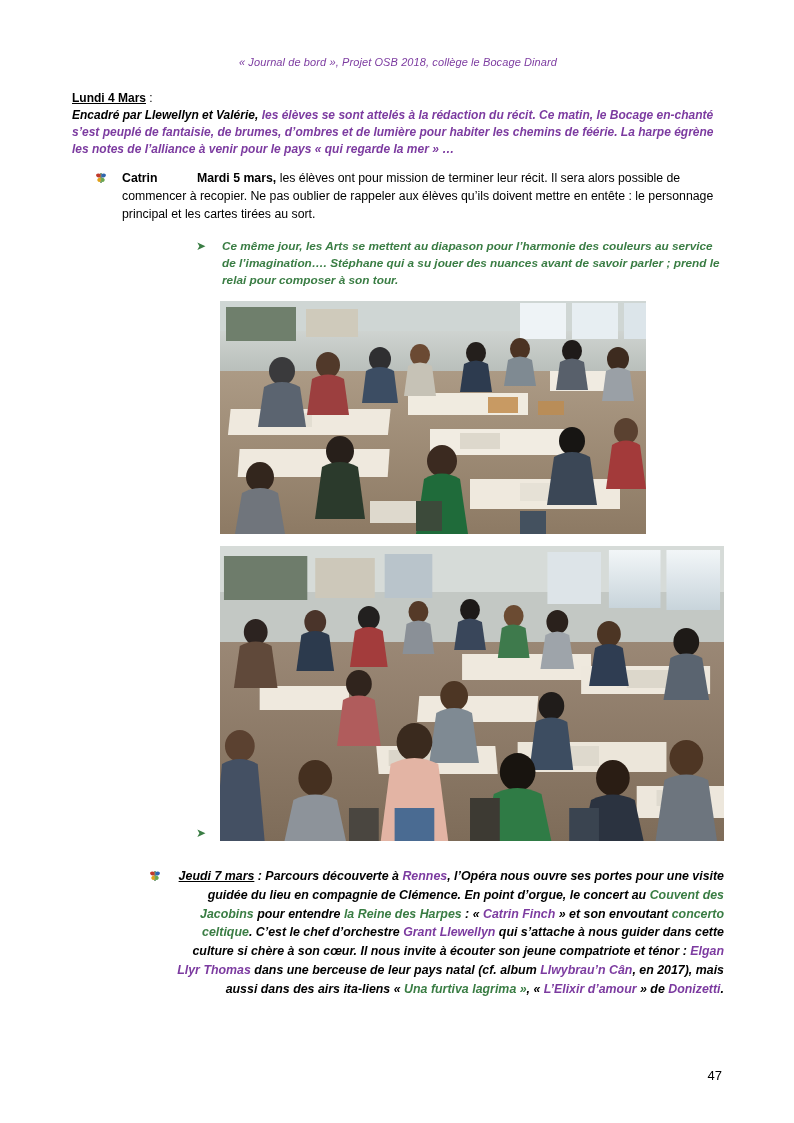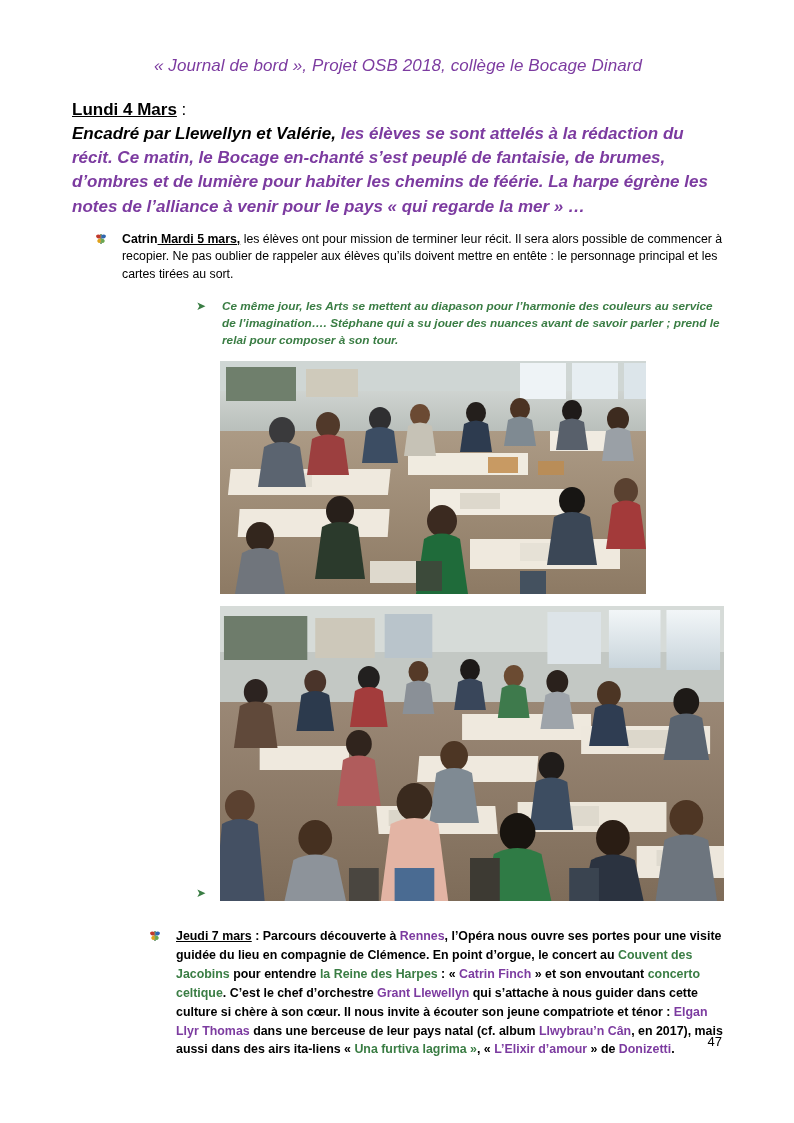--- a/index.html
+++ b/index.html
@@ -20,29 +20,29 @@
     width: 794px;
     height: 1123px;
     box-sizing: border-box;
     padding: 48px 70px 30px 72px;
   }
 
   
   .doc-header {
     text-align: center;
     font-style: italic;
-    font-size: 17px;
+    font-size: 11px;
     color: #7c3ba0;
     margin: 8px 0 22px 0;
     letter-spacing: 0.1px;
   }
 
   
   .intro {
-    font-size: 17px;
+    font-size: 12px;
     line-height: 1.42;
     margin-bottom: 10px;
   }
   .intro .date-head {
     font-weight: bold;
     text-decoration: underline;
     color: #000;
   }
   .intro .colon { font-weight: normal; }
   .intro .encadre {
@@ -67,21 +67,21 @@
   }
   .bullet-l1 .marker {
     position: absolute;
     left: 0;
     top: 1px;
     width: 14px;
     height: 14px;
     display: block;
   }
   .bullet-l1 .underline-part {
-    text-decoration: underline;
+    padding-left: 36px;
   }
   .bullet-l1 .normal {
     font-weight: normal;
   }
 
   
   .bullet-l2 {
     position: relative;
     margin: 14px 0 0 124px;
     padding-left: 26px;
@@ -128,39 +128,41 @@
     border: 0;
   }
 
   
   .final-block {
     position: relative;
     margin: 26px 0 0 76px;
     padding-left: 28px;
     font-size: 12.4px;
     line-height: 1.52;
-    font-weight: bold;
+    font-style: italic;
+    font-weight: bold;
+    text-align: right;
   }
   .final-block .marker {
     position: absolute;
     left: 0;
     top: 2px;
     width: 14px;
     height: 14px;
   }
   .final-block .underline-part { text-decoration: underline; color:#000; }
   .p { color: #7c3ba0; }
   .g { color: #3a7d44; }
   .k { color: #000000; }
 
   
   .page-number {
     position: absolute;
     right: 72px;
-    bottom: 74px;
+    bottom: 40px;
     font-size: 13px;
     color: #000;
   }
 
   .arrow-glyph { font-family: "DejaVu Sans", sans-serif; }
 </style>
 </head>
 <body>
 
 <div class="page">

